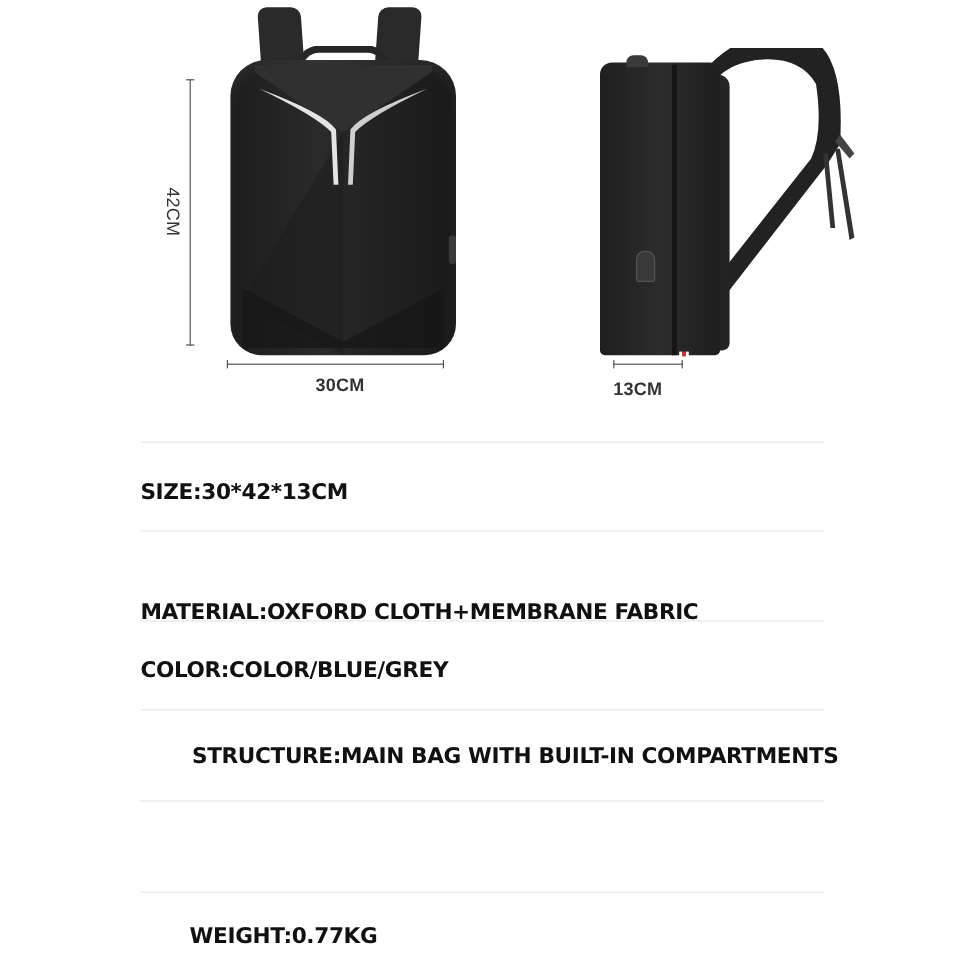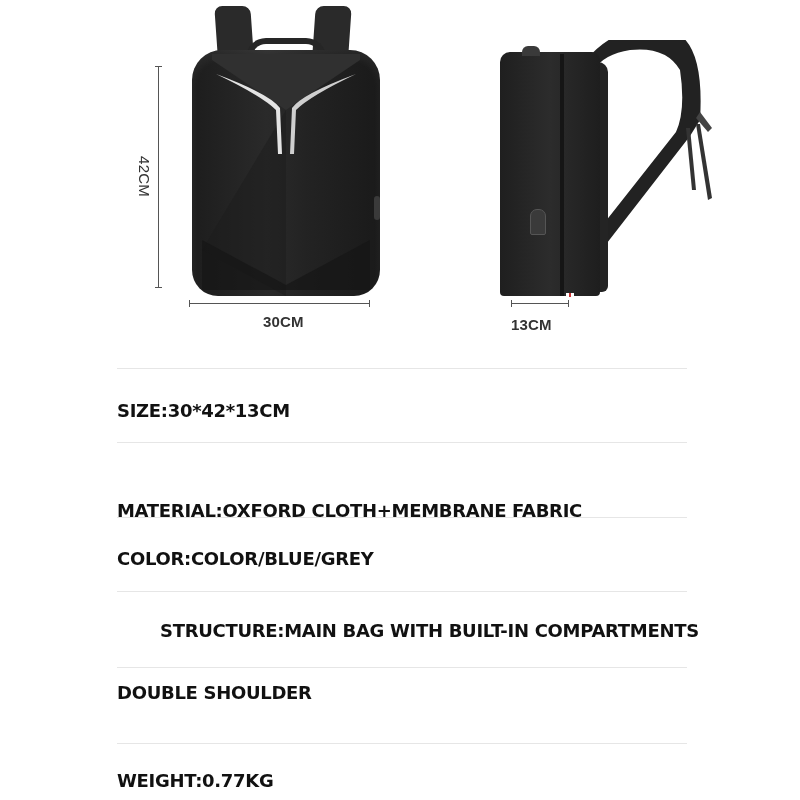--- a/index.html
+++ b/index.html
@@ -44,21 +44,21 @@
 
     
     .specs { position: absolute; left: 117px; top: 368px; width: 570px; }
     .divider { height: 1px; background: #e6e6e6; width: 570px; }
     .spec-row { font-family: "DejaVu Sans", sans-serif; font-weight: bold; font-size: 18px; color: #111; letter-spacing: -0.3px; line-height: 26px; }
     .r1 { position: absolute; top: 30px; }
     .r2 { position: absolute; top: 104px; margin-top: 26px; }
     .r3 { position: absolute; top: 178px; }
     .r4 { position: absolute; top: 250px; white-space: nowrap; margin-left: 43px; }
     .r5 { position: absolute; top: 312px; }
-    .r6 { position: absolute; top: 400px; }
+    .r6 { position: absolute; top: 400px; margin-left: 41px; }
     .d0 { position: absolute; top: 0; }
     .d1 { position: absolute; top: 74px; }
     .d2 { position: absolute; top: 149px; }
     .d3 { position: absolute; top: 223px; }
     .d4 { position: absolute; top: 299px; }
     .d5 { position: absolute; top: 375px; }
   </style>
 </head>
 <body>
 
@@ -109,17 +109,16 @@
   <div class="divider d0"></div>
   <div class="spec-row r1">SIZE:30*42*13CM</div>
   <div class="divider d1"></div>
   <div class="spec-row r2">MATERIAL:OXFORD CLOTH+MEMBRANE FABRIC</div>
   <div class="divider d2"></div>
   <div class="spec-row r3">COLOR:COLOR/BLUE/GREY</div>
   <div class="divider d3"></div>
   <div class="spec-row r4">STRUCTURE:MAIN BAG WITH BUILT-IN COMPARTMENTS</div>
   <div class="divider d4"></div>
   <div class="spec-row r5">
-    <div>DOUBLE SHOULDER</div>
   </div>
   <div class="divider d5"></div>
   <div class="spec-row r6">WEIGHT:0.77KG</div>
 </div>
 
 </body></html>

